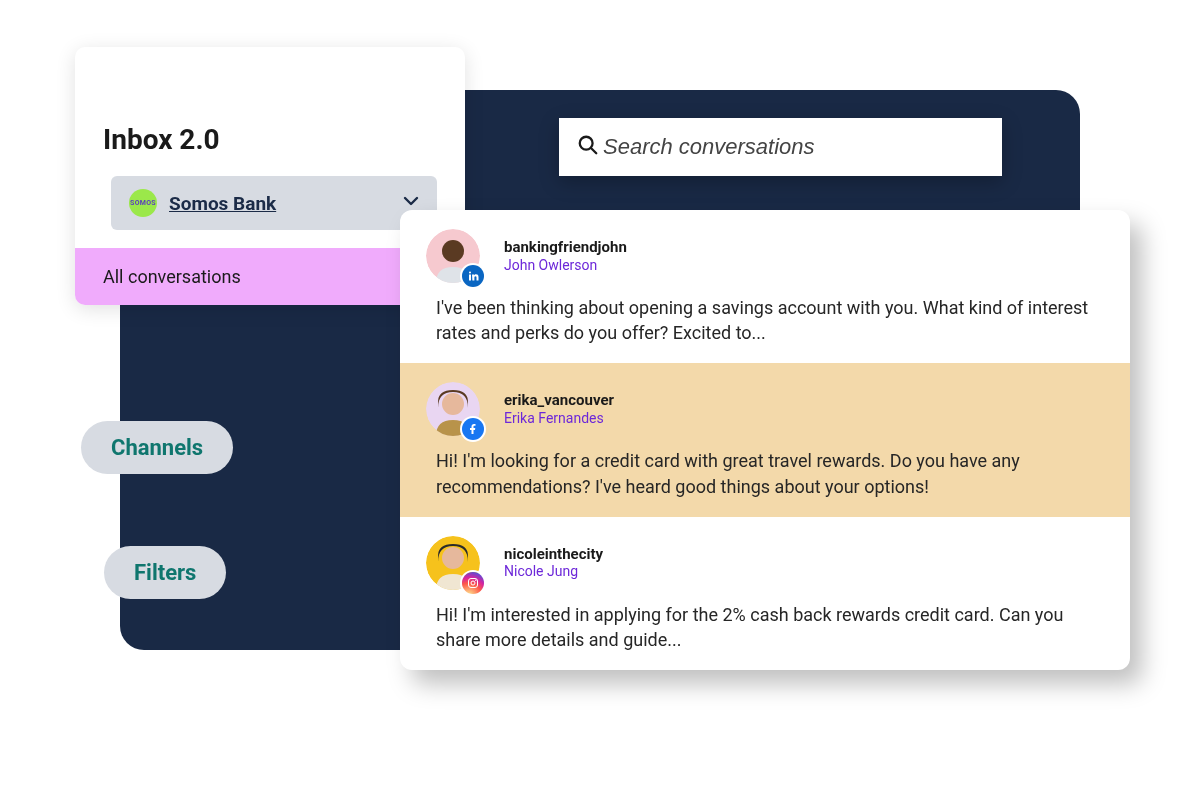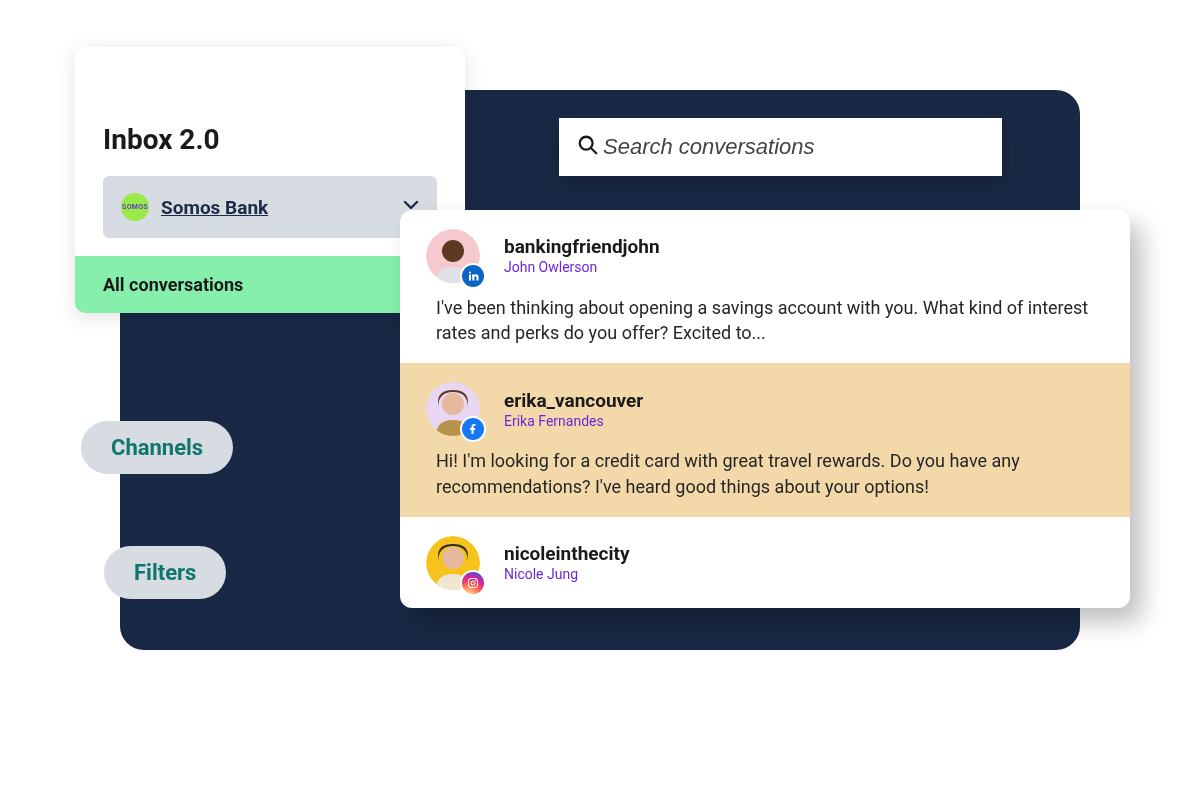--- a/index.html
+++ b/index.html
@@ -36,24 +36,24 @@
     overflow: hidden;
     padding-top: 28px;
   }
   .inbox-title {
     font-size: 28px;
     font-weight: 700;
     padding: 0 28px 20px 28px;
     margin-top: 48px;
   }
   .org-select {
-    margin: 0 28px 18px 28px;
+    margin: 0 28px 18px 36px;
     background: #d7dbe2;
     border-radius: 6px;
-    height: 62px;
+    height: 54px;
     display: flex;
     align-items: center;
     padding: 0 18px;
     gap: 12px;
     cursor: pointer;
   }
   .org-logo {
     width: 28px;
     height: 28px;
     background: #9BE84A;
@@ -70,24 +70,24 @@
     font-size: 19px;
     font-weight: 700;
     color: #1b2b47;
     flex: 1;
     text-decoration: underline;
   }
   .chev {
     color: #1b2b47;
   }
   .all-convos {
-    background: #86efac;
+    background: #f0abfc;
     padding: 18px 28px;
     font-size: 18px;
-    font-weight: 700;
+    font-weight: 400;
     color: #1a1a1a;
   }
 
   
   .search-bar {
     position: absolute;
     left: 559px;
     top: 118px;
     width: 443px;
     height: 58px;
@@ -172,21 +172,21 @@
     align-items: center;
     justify-content: center;
     box-shadow: 0 0 0 2px #fff;
   }
   .badge-linkedin { background: #0a66c2; }
   .badge-facebook { background: #1877f2; }
   .badge-instagram {
     background: radial-gradient(circle at 30% 110%, #fdf497 0%, #fd5949 45%, #d6249f 65%, #285AEB 95%);
   }
   .names .username {
-    font-size: 19px;
+    font-size: 15px;
     font-weight: 700;
     line-height: 1.25;
   }
   .names .realname {
     font-size: 14px;
     font-weight: 400;
     color: #6d28d9;
     line-height: 1.25;
   }
   .snippet {
@@ -294,14 +294,15 @@
               <circle cx="12" cy="12" r="4" fill="none" stroke="#fff" stroke-width="2"></circle>
               <circle cx="17.5" cy="6.5" r="1.3" fill="#fff"></circle>
             </svg>
     </div>
       </div>
       <div class="names">
         <div class="username">nicoleinthecity</div>
         <div class="realname">Nicole Jung</div>
       </div>
     </div>
+    <div class="snippet">Hi! I'm interested in applying for the 2% cash back rewards credit card. Can you share more details and guide...</div>
   </div>
   </div>
 
 </body></html>

